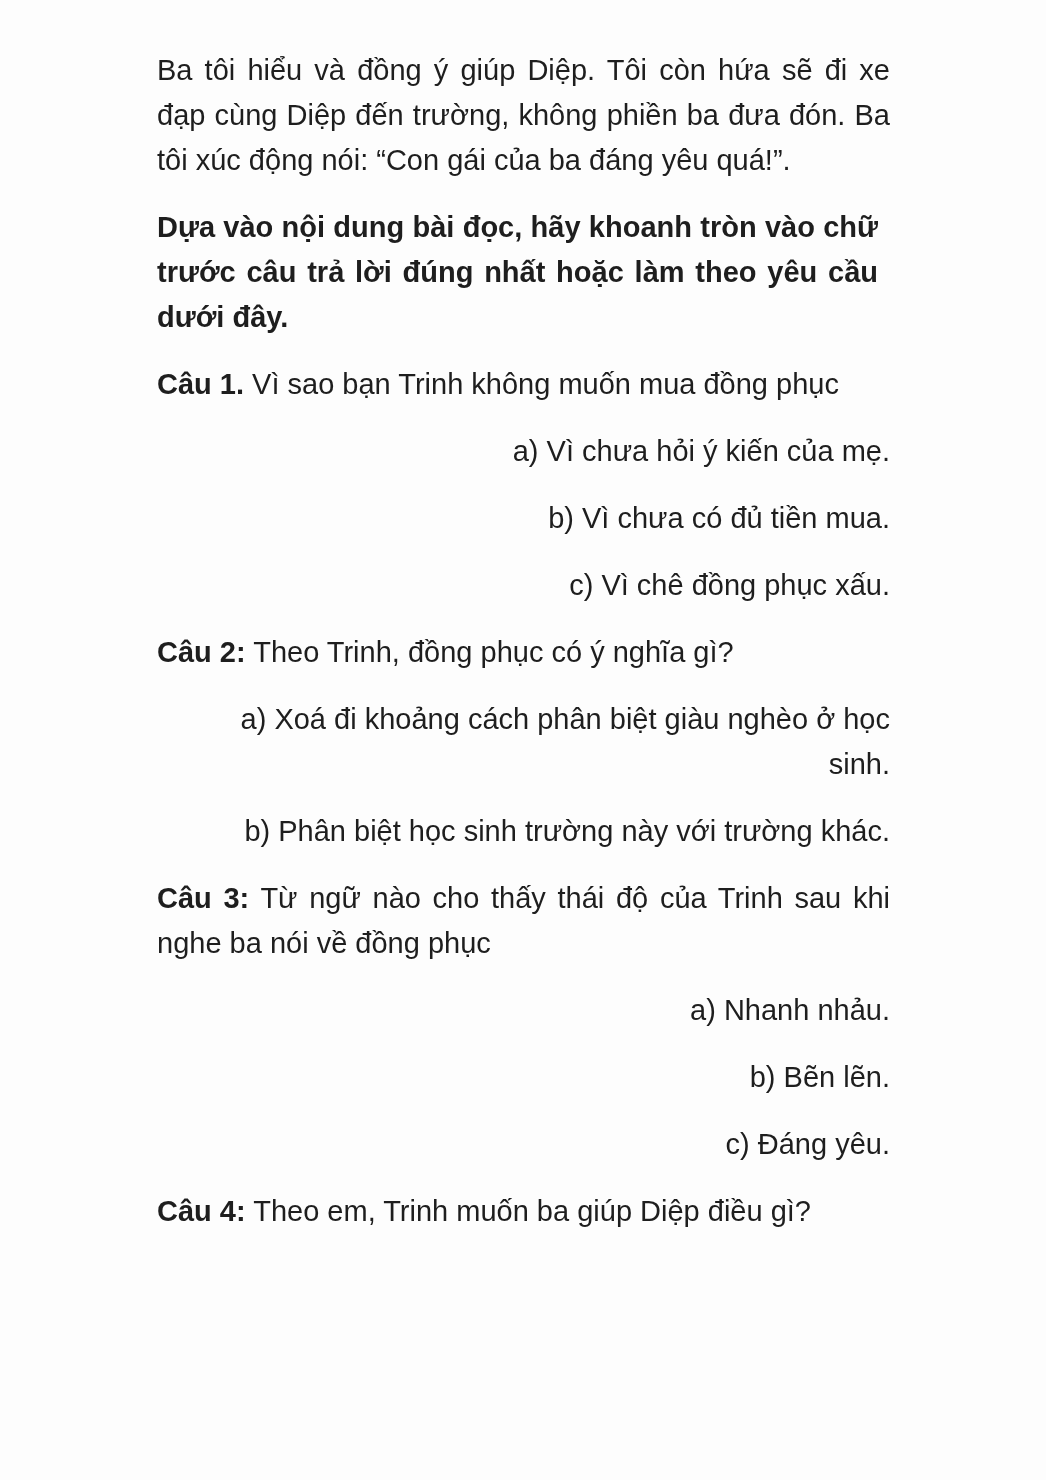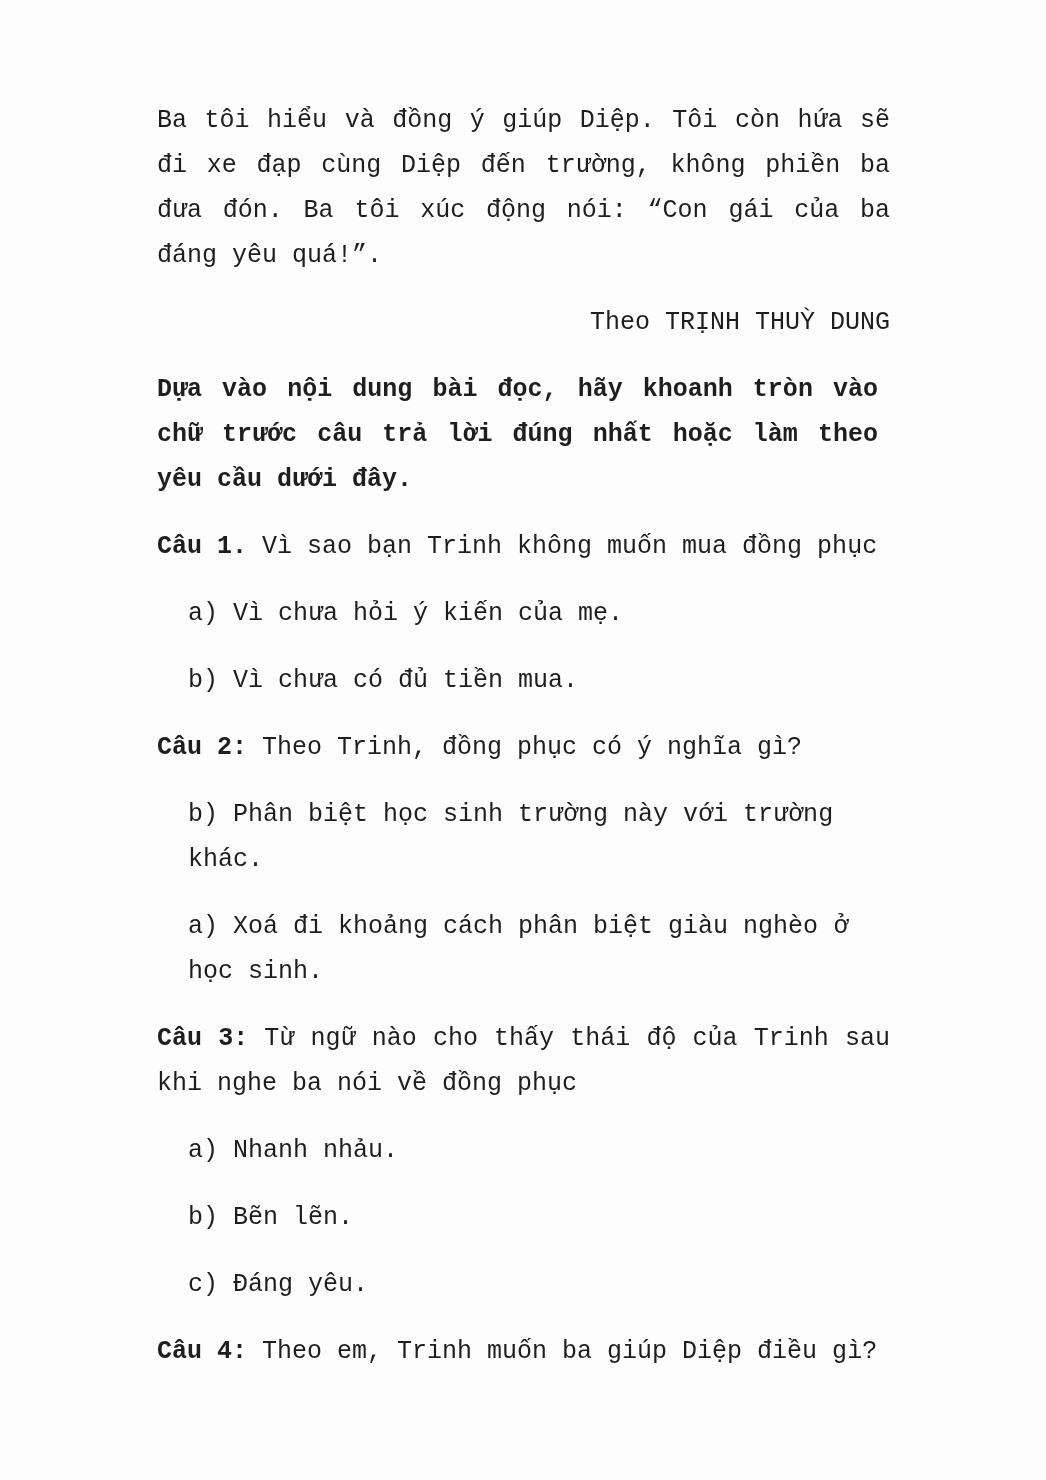--- a/index.html
+++ b/index.html
@@ -5,24 +5,24 @@
   html, body {
     margin: 0;
     padding: 0;
     background: #fdfdfd;
   }
   .page {
     position: relative;
     width: 1046px;
     height: 1480px;
     box-sizing: border-box;
-    padding: 98px 156px 40px 157px;
+    padding: 48px 156px 40px 157px;
     background: #fdfdfd;
-    font-family: Liberation Mono, monospace;
-    font-size: 25px;
+    font-family: Liberation Sans, sans-serif;
+    font-size: 29px;
     line-height: 45px;
     color: #1e1e1e;
     overflow: hidden;
   }
   .para {
     margin: 0 0 22px 0;
     text-align: justify;
   }
   .byline {
     margin: 0 0 22px 0;
@@ -36,44 +36,44 @@
   .q-line {
     margin: 0 0 22px 0;
     text-align: justify;
   }
   .q-label {
     font-weight: bold;
   }
   .option {
     margin: 0 0 22px 0;
     padding-left: 31px;
-    text-align: left;
+    text-align: right;
   }
 </style>
 </head>
 <body>
 
 <div class="page">
 
   <p class="para">Ba tôi hiểu và đồng ý giúp Diệp. Tôi còn hứa sẽ đi xe đạp cùng Diệp đến trường, không phiền ba đưa đón. Ba tôi xúc động nói: “Con gái của ba đáng yêu quá!”.</p>
 
-  <p class="byline">Theo TRỊNH THUỲ DUNG</p>
 
   <p class="instruction">Dựa vào nội dung bài đọc, hãy khoanh tròn vào chữ trước câu trả lời đúng nhất hoặc làm theo yêu cầu dưới đây.</p>
 
   <section>
     <p class="q-line"><b class="q-label">Câu 1.</b> <span>Vì sao bạn Trinh không muốn mua đồng phục</span></p>
     <p class="option"><span>a)</span> <span>Vì chưa hỏi ý kiến của mẹ.</span></p>
     <p class="option"><span>b)</span> <span>Vì chưa có đủ tiền mua.</span></p>
+    <p class="option"><span>c)</span> <span>Vì chê đồng phục xấu.</span></p>
   </section>
 
   <section>
     <p class="q-line"><b class="q-label">Câu 2:</b> <span>Theo Trinh, đồng phục có ý nghĩa gì?</span></p>
+    <p class="option"><span>a)</span> <span>Xoá đi khoảng cách phân biệt giàu nghèo ở học sinh.</span></p>
     <p class="option"><span>b)</span> <span>Phân biệt học sinh trường này với trường khác.</span></p>
-    <p class="option"><span>a)</span> <span>Xoá đi khoảng cách phân biệt giàu nghèo ở học sinh.</span></p>
   </section>
 
   <section>
     <p class="q-line"><b class="q-label">Câu 3:</b> <span>Từ ngữ nào cho thấy thái độ của Trinh sau khi nghe ba nói về đồng phục</span></p>
     <p class="option"><span>a)</span> <span>Nhanh nhảu.</span></p>
     <p class="option"><span>b)</span> <span>Bẽn lẽn.</span></p>
     <p class="option"><span>c)</span> <span>Đáng yêu.</span></p>
   </section>
 
   <section>

